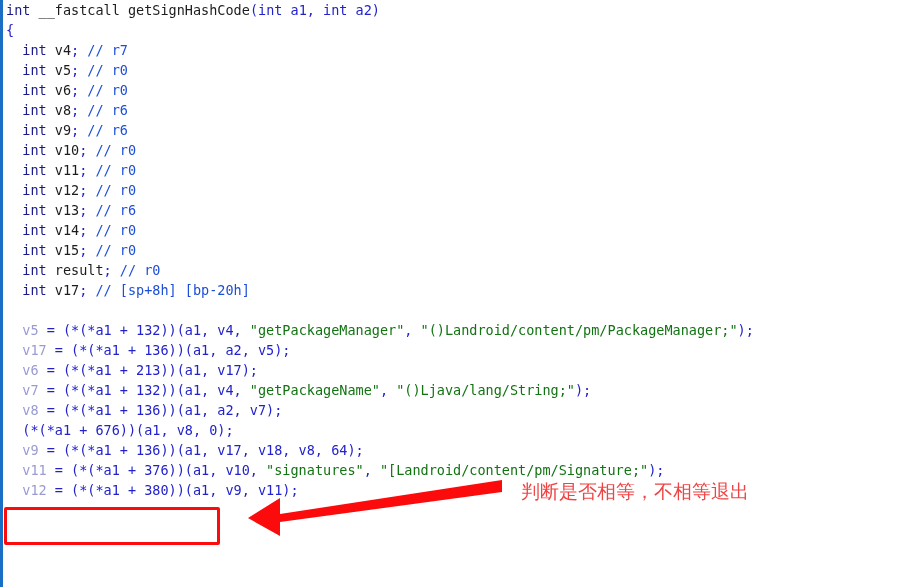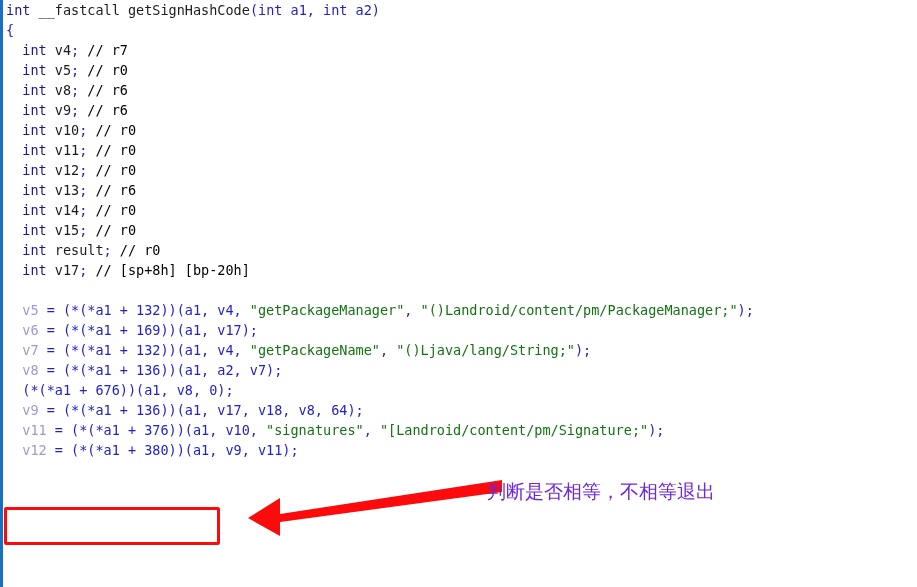--- a/index.html
+++ b/index.html
@@ -54,21 +54,21 @@
   }
 
   .ln.blank { height: 20px; }
 
   
   .t-kw      { color: #1a1a8c; }            
   .t-fn      { color: #1c1c1c; }            
   .t-var     { color: #9a9ad4; }            
   .t-punct   { color: #2222cc; }
   .t-str     { color: #127312; }            
-  .t-cmt     { color: #000000; }            
+  .t-cmt     { color: #1d4ed8; }            
   .t-brace   { color: #2222cc; }
   .t-plain   { color: #1c1c1c; }
 
   
   #overlay {
     position: absolute;
     left: 0; top: 0;
     width: 917px; height: 587px;
     z-index: 10;
     pointer-events: none;
@@ -82,23 +82,23 @@
     width: 216px;
     height: 38px;
     border: 3px solid #fb0b0b;
     border-radius: 2px;
     box-sizing: border-box;
     background: transparent;
   }
 
   #annotation-text {
     position: absolute;
-    left: 487px;
+    left: 521px;
     top: 479px;
-    color: #6d28d9;
+    color: #ef4444;
     font-family: "DejaVu Sans", "Liberation Sans", sans-serif;
     font-size: 19px;
     line-height: 24px;
     white-space: pre;
     font-weight: 400;
   }
 
   #arrow-svg {
     position: absolute;
     left: 222px;
@@ -115,37 +115,39 @@
   <div id="left-stripe"></div>
 
   <div id="code">
 
     <div class="ln"><span class="t-kw">int</span><span class="t-plain"> </span><span class="t-plain">__fastcall</span><span class="t-plain"> </span><span class="t-fn">getSignHashCode</span><span class="t-punct">(int a1, int a2)</span></div>
 
     <div class="ln"><span class="t-brace">{</span></div>
 
     <div class="ln">  <span class="t-kw">int</span> <span class="t-plain">v4</span><span class="t-punct">; </span><span class="t-cmt">// r7</span></div>
     <div class="ln">  <span class="t-kw">int</span> <span class="t-plain">v5</span><span class="t-punct">; </span><span class="t-cmt">// r0</span></div>
+    <div class="ln">  <span class="t-kw">int</span> <span class="t-plain">v6</span><span class="t-punct">; </span><span class="t-cmt">// r0</span></div>
     <div class="ln">  <span class="t-kw">int</span> <span class="t-plain">v8</span><span class="t-punct">; </span><span class="t-cmt">// r6</span></div>
     <div class="ln">  <span class="t-kw">int</span> <span class="t-plain">v9</span><span class="t-punct">; </span><span class="t-cmt">// r6</span></div>
     <div class="ln">  <span class="t-kw">int</span> <span class="t-plain">v10</span><span class="t-punct">; </span><span class="t-cmt">// r0</span></div>
     <div class="ln">  <span class="t-kw">int</span> <span class="t-plain">v11</span><span class="t-punct">; </span><span class="t-cmt">// r0</span></div>
     <div class="ln">  <span class="t-kw">int</span> <span class="t-plain">v12</span><span class="t-punct">; </span><span class="t-cmt">// r0</span></div>
     <div class="ln">  <span class="t-kw">int</span> <span class="t-plain">v13</span><span class="t-punct">; </span><span class="t-cmt">// r6</span></div>
     <div class="ln">  <span class="t-kw">int</span> <span class="t-plain">v14</span><span class="t-punct">; </span><span class="t-cmt">// r0</span></div>
     <div class="ln">  <span class="t-kw">int</span> <span class="t-plain">v15</span><span class="t-punct">; </span><span class="t-cmt">// r0</span></div>
     <div class="ln">  <span class="t-kw">int</span> <span class="t-plain">result</span><span class="t-punct">; </span><span class="t-cmt">// r0</span></div>
     <div class="ln">  <span class="t-kw">int</span> <span class="t-plain">v17</span><span class="t-punct">; </span><span class="t-cmt">// [sp+8h] [bp-20h]</span></div>
 
     <div class="ln blank"></div>
 
 
     <div class="ln">  <span class="t-var">v5</span><span class="t-punct"> = (*(*a1 + 132))(a1, v4, </span><span class="t-str">"getPackageManager"</span><span class="t-punct">, </span><span class="t-str">"()Landroid/content/pm/PackageManager;"</span><span class="t-punct">);</span></div>
 
-    <div class="ln">  <span class="t-var">v6</span><span class="t-punct"> = (*(*a1 + 169))(a1, v17);</span></div>
+    <div class="ln">  <span class="t-var">v17</span><span class="t-punct"> = (*(*a1 + 136))(a1, a2, v5);</span></div>
+    <div class="ln">  <span class="t-var">v6</span><span class="t-punct"> = (*(*a1 + 213))(a1, v17);</span></div>
 
 
     <div class="ln">  <span class="t-var">v7</span><span class="t-punct"> = (*(*a1 + 132))(a1, v4, </span><span class="t-str">"getPackageName"</span><span class="t-punct">, </span><span class="t-str">"()Ljava/lang/String;"</span><span class="t-punct">);</span></div>
 
     <div class="ln">  <span class="t-var">v8</span><span class="t-punct"> = (*(*a1 + 136))(a1, a2, v7);</span></div>
     <div class="ln">  <span class="t-var"></span><span class="t-punct">(*(*a1 + 676))(a1, v8, 0);</span></div>
     <div class="ln">  <span class="t-var">v9</span><span class="t-punct"> = (*(*a1 + 136))(a1, v17, v18, v8, 64);</span></div>
 
     <div class="ln">  <span class="t-var">v11</span><span class="t-punct"> = (*(*a1 + 376))(a1, v10, </span><span class="t-str">"signatures"</span><span class="t-punct">, </span><span class="t-str">"[Landroid/content/pm/Signature;"</span><span class="t-punct">);</span></div>
 

